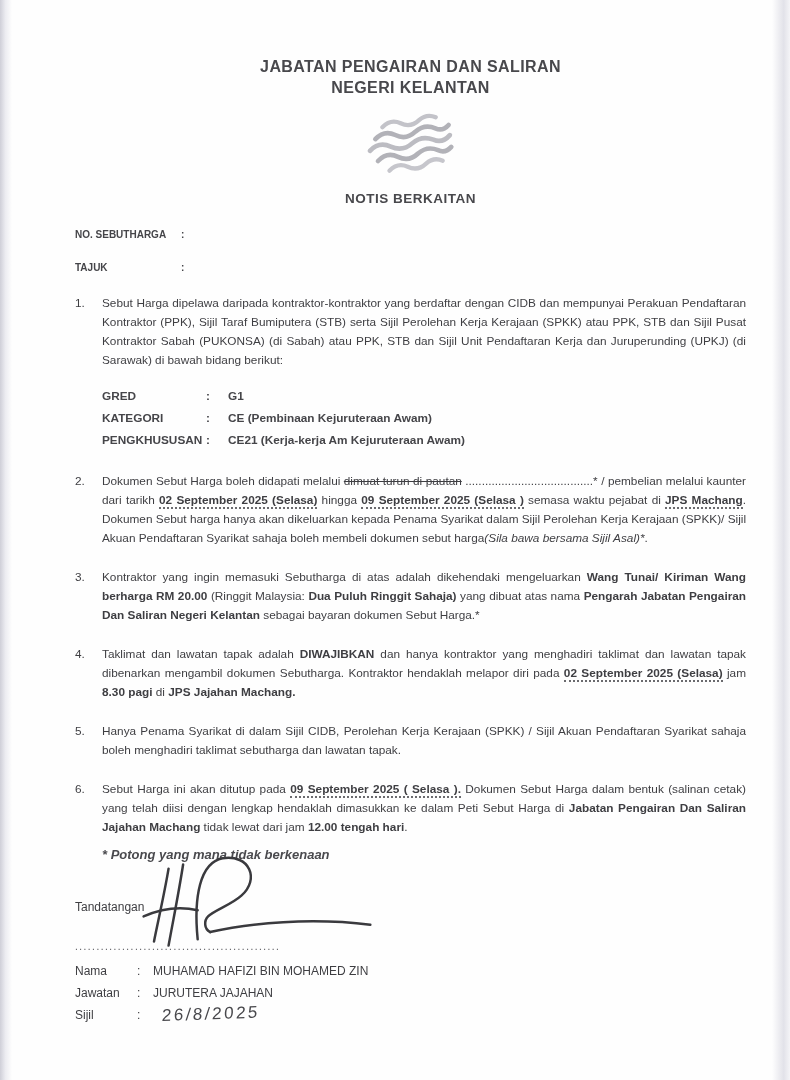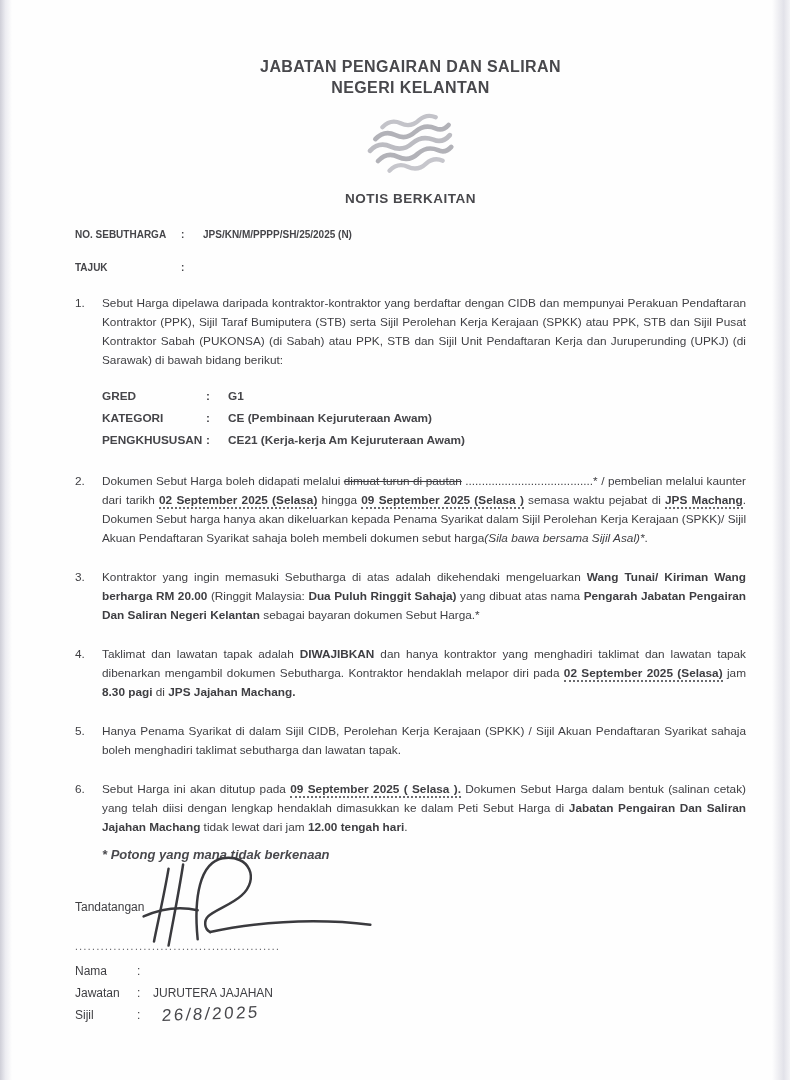--- a/index.html
+++ b/index.html
@@ -81,21 +81,20 @@
         </g>
       </svg>
     </div>
     <span class="notice-title">NOTIS BERKAITAN</span>
   </div>
 
   <div class="ref-section">
     <div class="ref-row">
       <span class="ref-label">NO. SEBUTHARGA</span>
       <span class="ref-colon">:</span>
-      <span class="ref-value">JPS/KN/M/PPPP/SH/25/2025 (N)</span>
     </div>
     <div class="ref-row">
       <span class="ref-label">TAJUK</span>
       <span class="ref-colon">:</span>
     </div>
   </div>
 
   <div class="items">
 
     <div class="item">
@@ -159,20 +158,21 @@
         <path d="M10,62 C28,54 44,52 62,56"></path>
         <path d="M62,84 C58,44 64,10 86,6 C112,2 122,26 104,42 C94,51 78,56 72,62 C68,66 68,74 74,77"></path>
         <path d="M74,77 C112,68 172,63 228,70"></path>
       </g>
     </svg>
     <div class="sig-dotted">................................................</div>
     <div class="sig-rows">
       <div class="sig-row">
         <span class="sig-field-label">Nama</span>
         <span class="sig-colon">:</span>
+        <span class="sig-value">MUHAMAD HAFIZI BIN MOHAMED ZIN</span>
       </div>
       <div class="sig-row">
         <span class="sig-field-label">Jawatan</span>
         <span class="sig-colon">:</span>
         <span class="sig-value">JURUTERA JAJAHAN</span>
       </div>
       <div class="sig-row">
         <span class="sig-field-label">Sijil</span>
         <span class="sig-colon">:</span>
         <span class="sig-value handwritten">26/8/2025</span>

